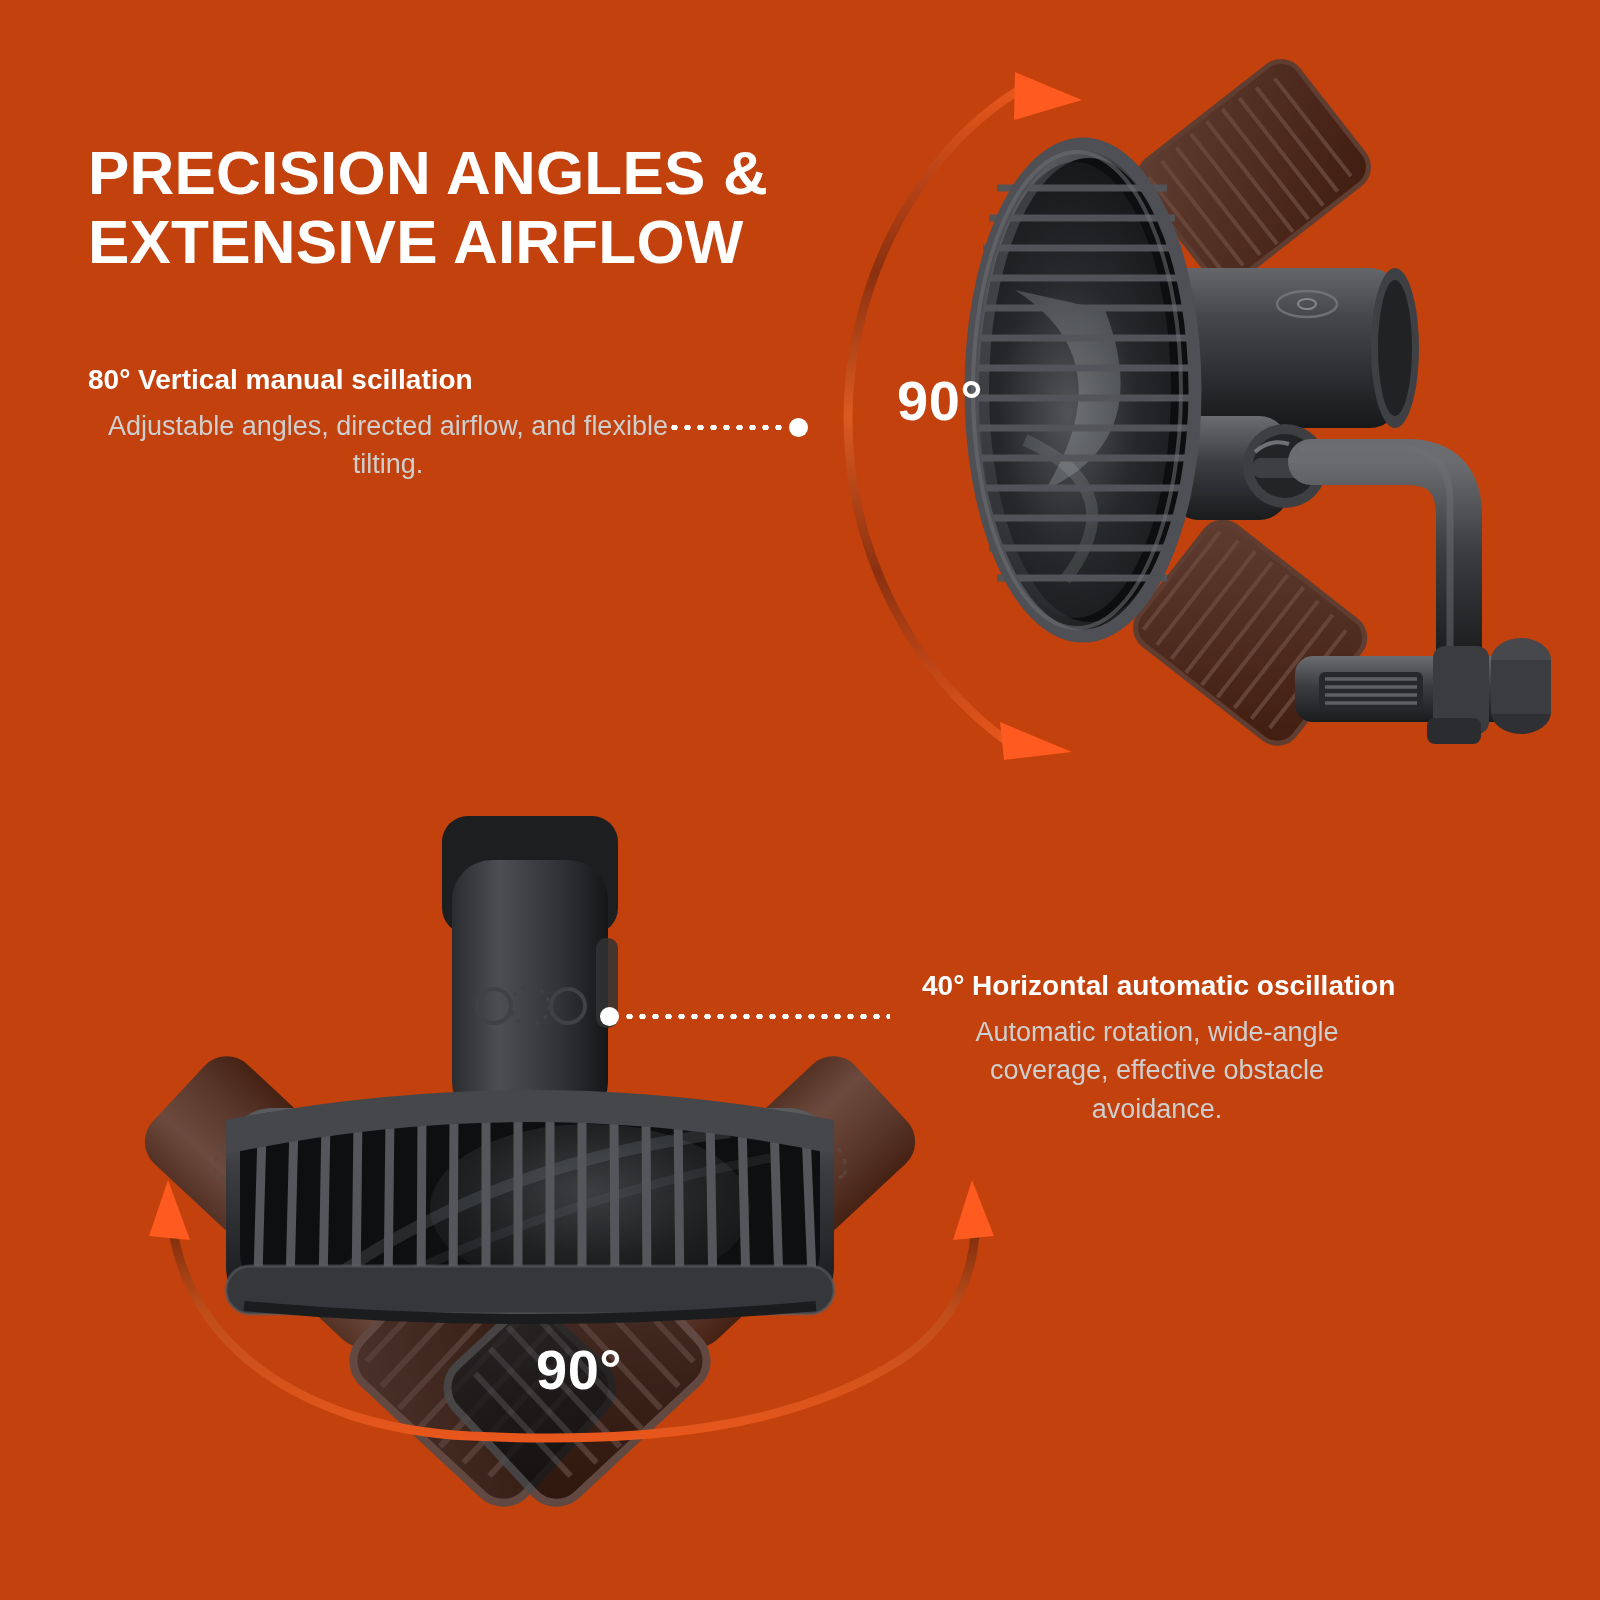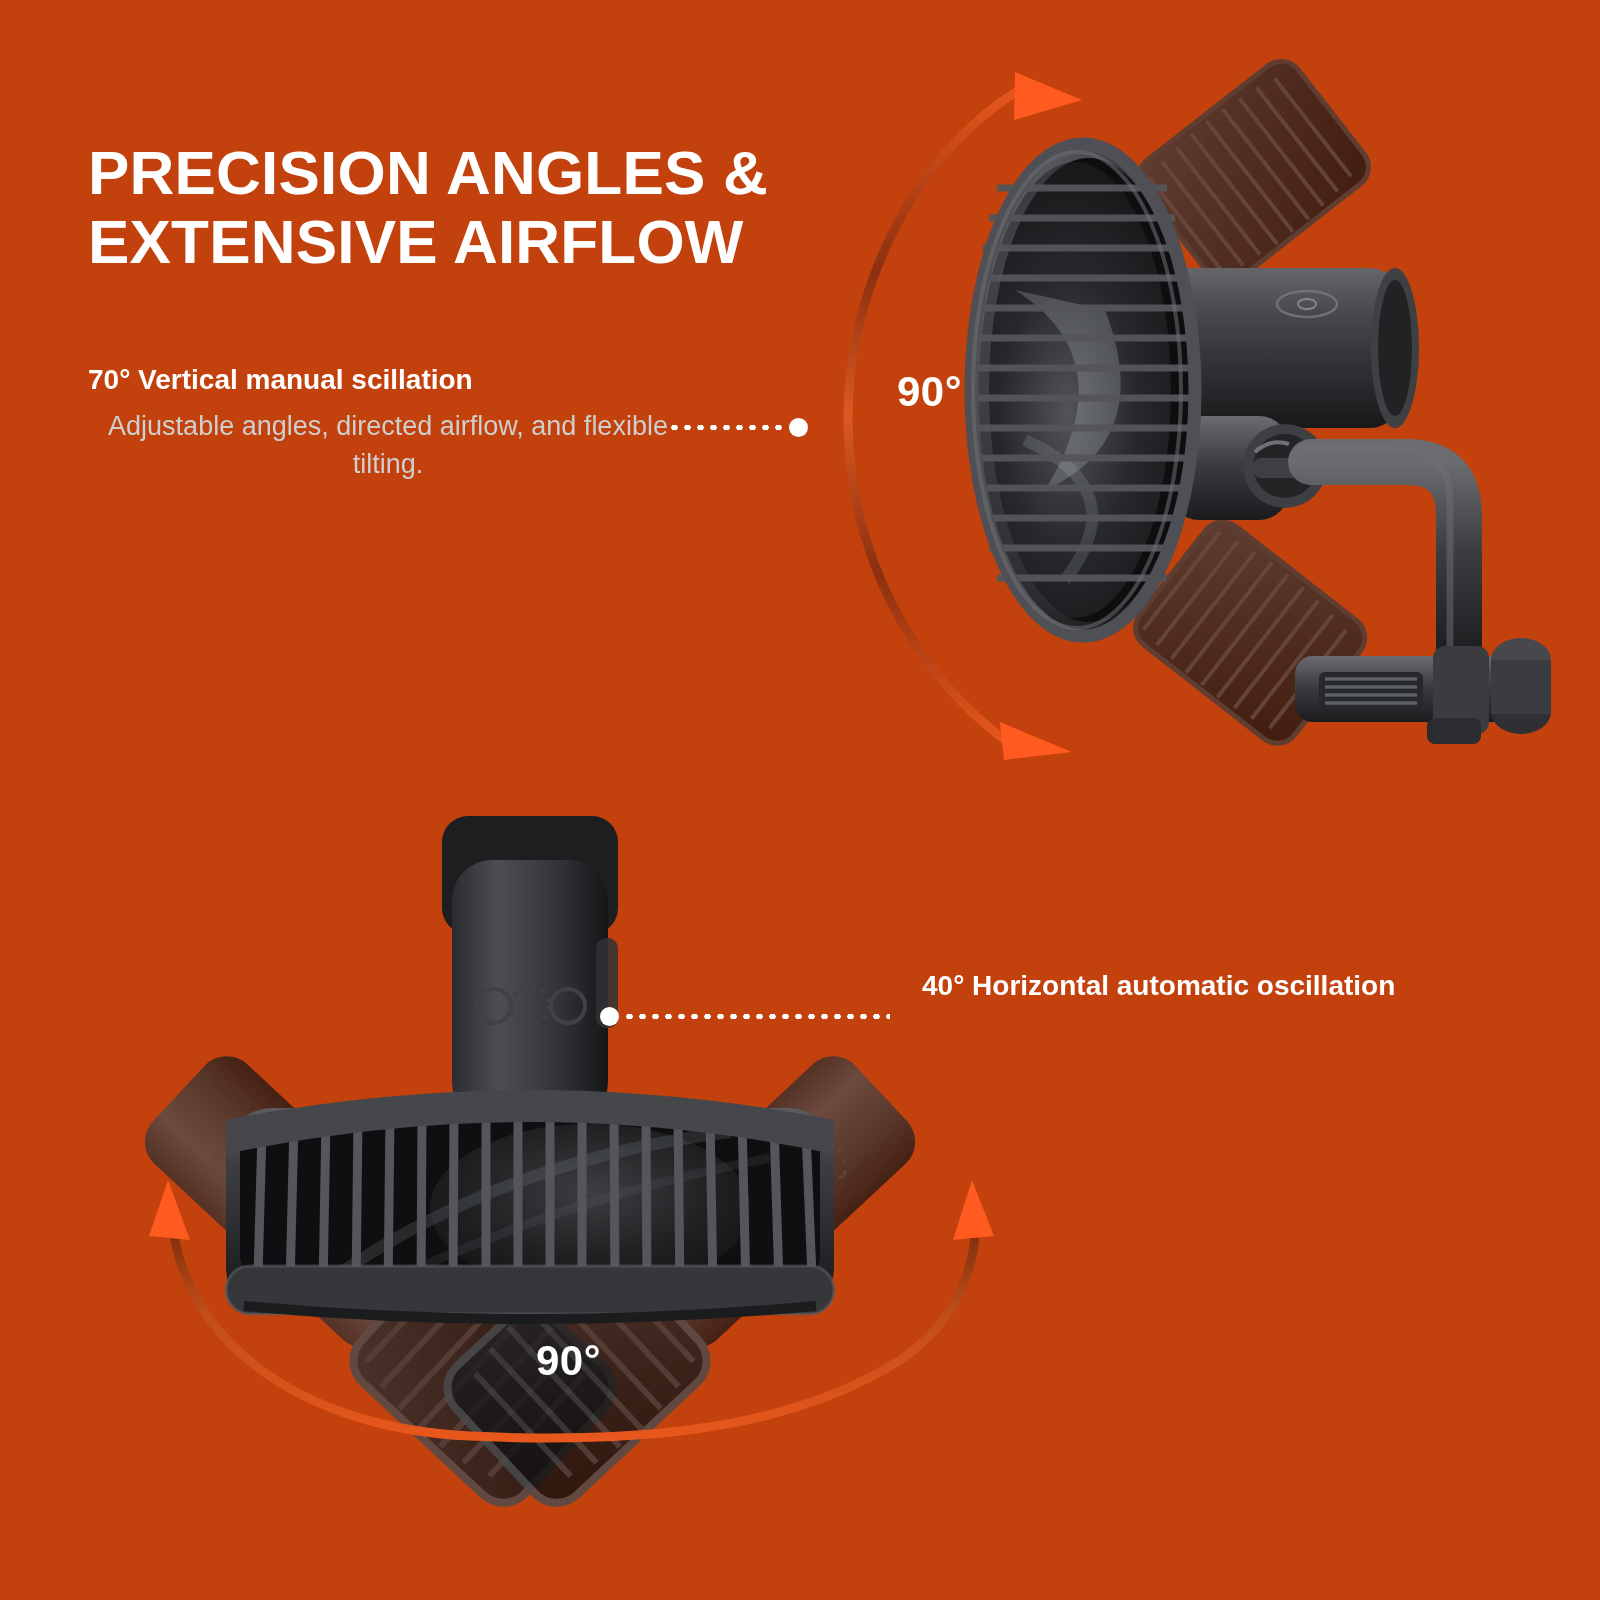--- a/index.html
+++ b/index.html
@@ -45,21 +45,21 @@
   .leader .knob{
     width:19px;height:19px;border-radius:50%;background:#ffffff;flex:0 0 auto;
   }
   #leader-vertical{left:668px;top:424px;width:140px;}
   #leader-vertical .knob{margin-left:4px;}
   #leader-horizontal{left:600px;top:1013px;width:290px;}
   #leader-horizontal .knob{margin-right:4px;}
 
   
   .angle-label{
-    position:absolute;font-size:42px;font-weight:700;color:#fff;
+    position:absolute;font-size:56px;font-weight:700;color:#fff;
     letter-spacing:0.5px;
   }
   #angle-vertical{left:897px;top:368px;}
   #angle-horizontal{left:536px;top:1337px;}
 
   
   .arc-svg{position:absolute;left:0;top:0;width:1600px;height:1600px;
            pointer-events:none;overflow:visible;}
 
   
@@ -374,21 +374,22 @@
     <span class="dots"></span>
     <span class="knob"></span>
   </div>
 
   <div class="leader" id="leader-horizontal">
     <span class="knob"></span>
     <span class="dots"></span>
   </div>
 
   <div class="feat" id="feat-vertical">
-    <p class="f-title">70° Vertical manual scillation</p>
+    <p class="f-title">80° Vertical manual scillation</p>
     <p class="f-body">Adjustable angles, directed airflow, and flexible tilting.</p>
   </div>
 
   <div class="feat" id="feat-horizontal">
     <p class="f-title">40° Horizontal automatic oscillation</p>
+    <p class="f-body">Automatic rotation, wide-angle coverage, effective obstacle avoidance.</p>
   </div>
 
 </div>
 
 </body></html>

